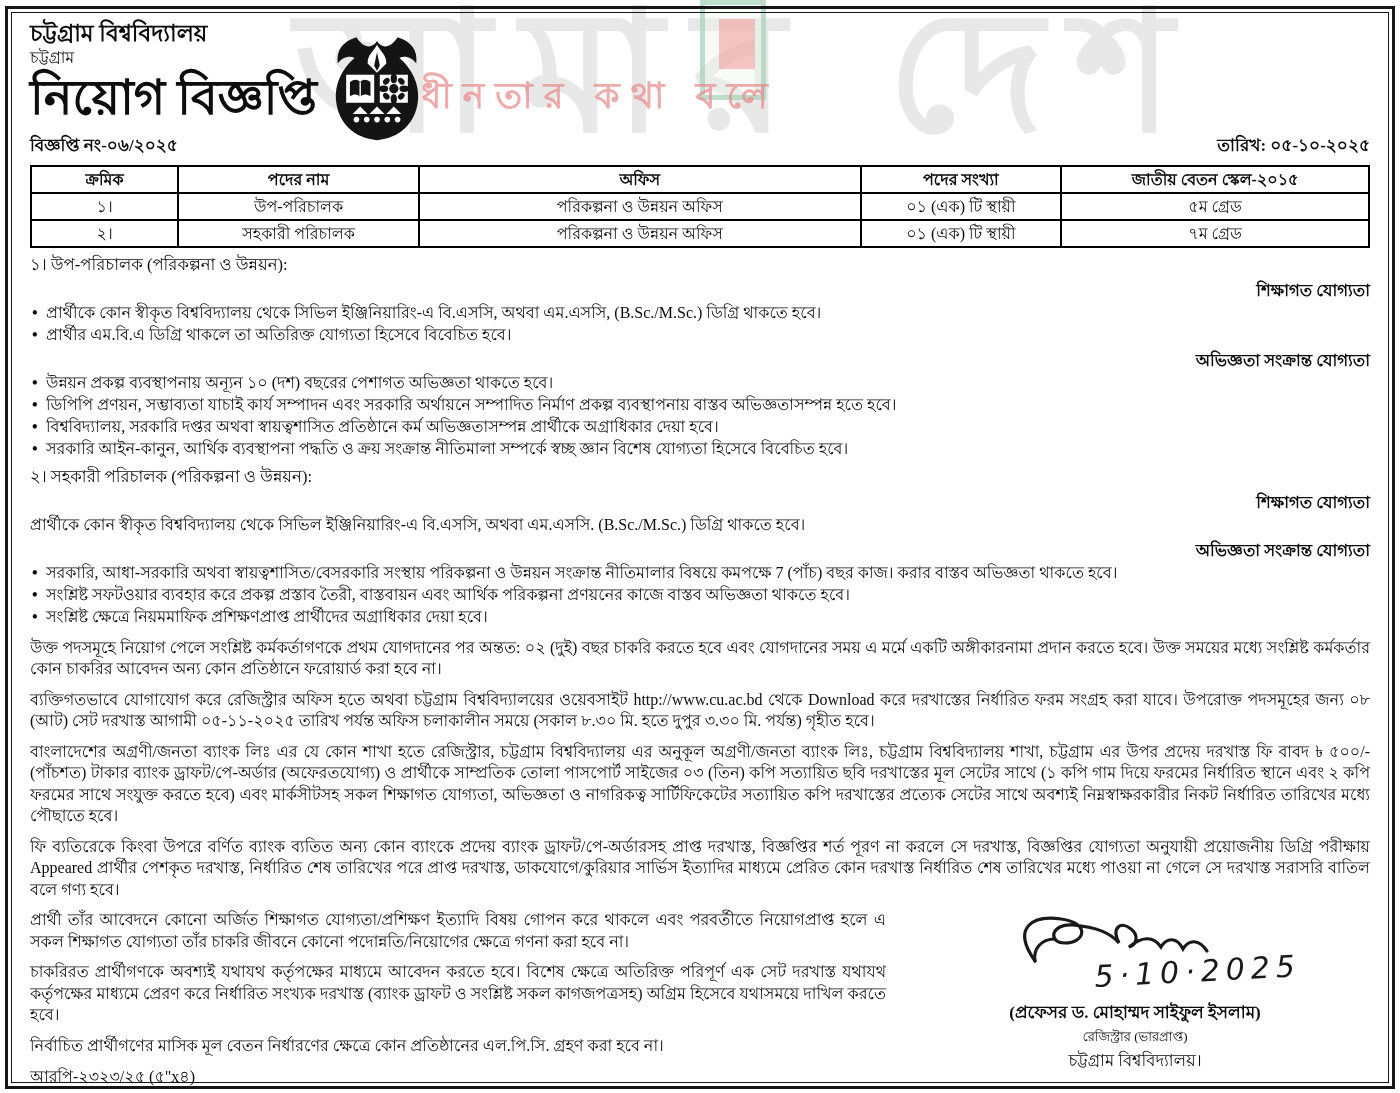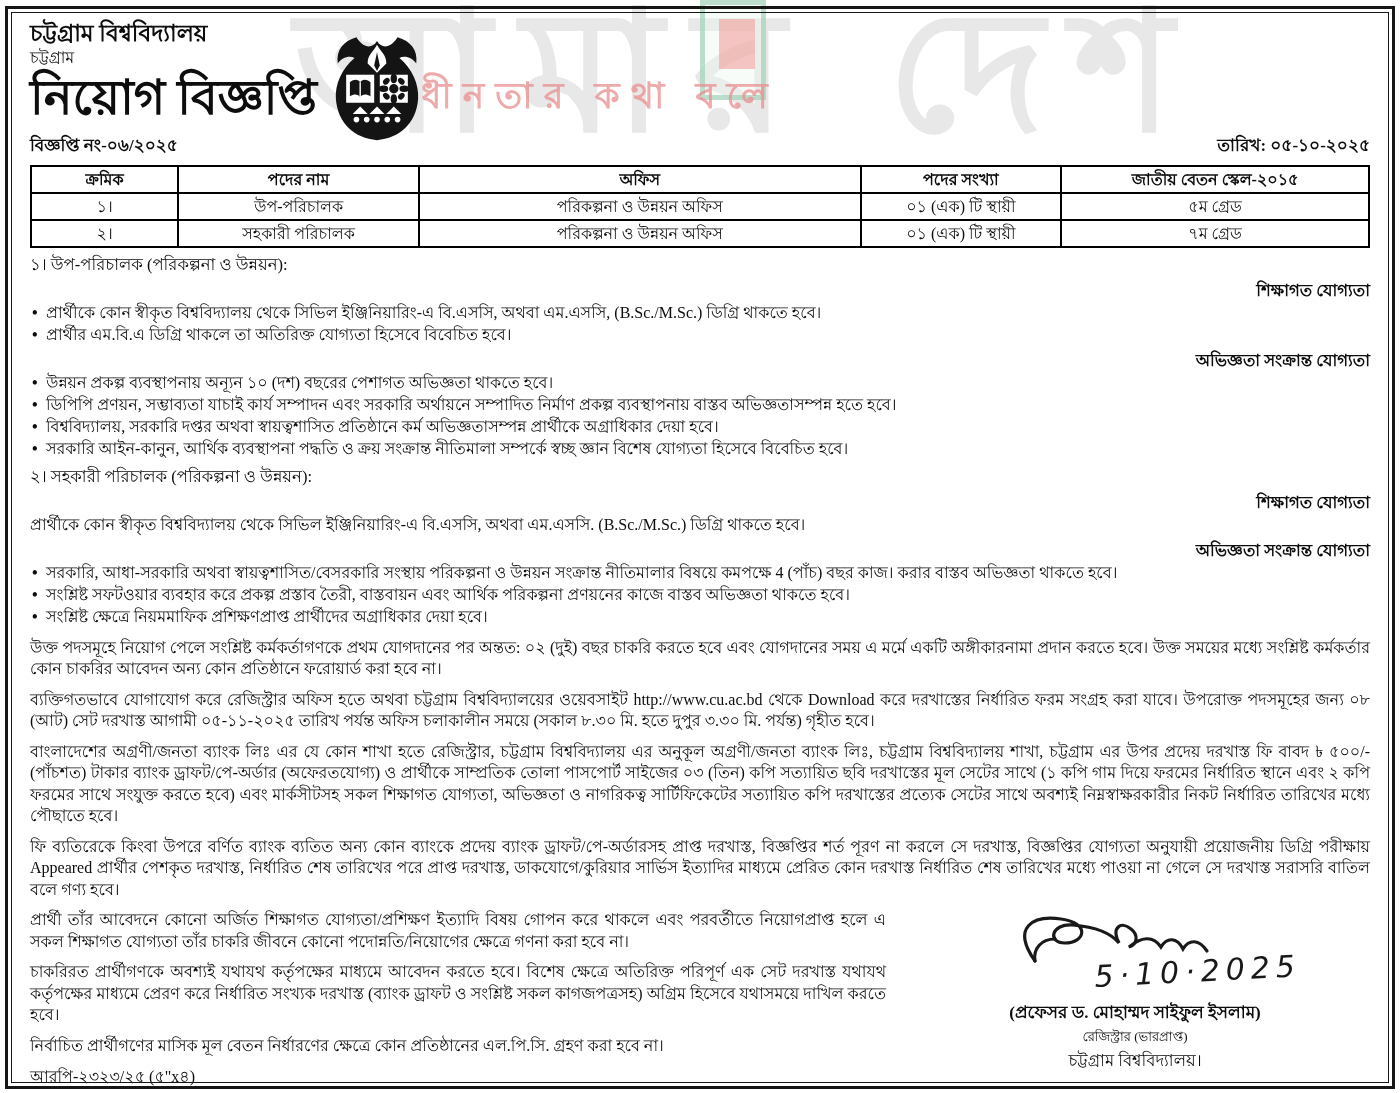--- a/index.html
+++ b/index.html
@@ -168,21 +168,21 @@
     <li>ডিপিপি প্রণয়ন, সম্ভাব্যতা যাচাই কার্য সম্পাদন এবং সরকারি অর্থায়নে সম্পাদিত নির্মাণ প্রকল্প ব্যবস্থাপনায় বাস্তব অভিজ্ঞতাসম্পন্ন হতে হবে।</li>
     <li>বিশ্ববিদ্যালয়, সরকারি দপ্তর অথবা স্বায়ত্বশাসিত প্রতিষ্ঠানে কর্ম অভিজ্ঞতাসম্পন্ন প্রার্থীকে অগ্রাধিকার দেয়া হবে।</li>
     <li>সরকারি আইন-কানুন, আর্থিক ব্যবস্থাপনা পদ্ধতি ও ক্রয় সংক্রান্ত নীতিমালা সম্পর্কে স্বচ্ছ জ্ঞান বিশেষ যোগ্যতা হিসেবে বিবেচিত হবে।</li>
   </ul>
 
   <div class="sec-title">২। সহকারী পরিচালক (পরিকল্পনা ও উন্নয়ন):</div>
   <div class="sec-heading">শিক্ষাগত যোগ্যতা</div>
   <div class="plain-line">প্রার্থীকে কোন স্বীকৃত বিশ্ববিদ্যালয় থেকে সিভিল ইঞ্জিনিয়ারিং-এ বি.এসসি, অথবা এম.এসসি. (B.Sc./M.Sc.) ডিগ্রি থাকতে হবে।</div>
   <div class="sec-heading">অভিজ্ঞতা সংক্রান্ত যোগ্যতা</div>
   <ul class="bullets">
-    <li>সরকারি, আধা-সরকারি অথবা স্বায়ত্বশাসিত/বেসরকারি সংস্থায় পরিকল্পনা ও উন্নয়ন সংক্রান্ত নীতিমালার বিষয়ে কমপক্ষে 4 (পাঁচ) বছর কাজ। করার বাস্তব অভিজ্ঞতা থাকতে হবে।</li>
+    <li>সরকারি, আধা-সরকারি অথবা স্বায়ত্বশাসিত/বেসরকারি সংস্থায় পরিকল্পনা ও উন্নয়ন সংক্রান্ত নীতিমালার বিষয়ে কমপক্ষে 7 (পাঁচ) বছর কাজ। করার বাস্তব অভিজ্ঞতা থাকতে হবে।</li>
     <li>সংশ্লিষ্ট সফটওয়ার ব্যবহার করে প্রকল্প প্রস্তাব তৈরী, বাস্তবায়ন এবং আর্থিক পরিকল্পনা প্রণয়নের কাজে বাস্তব অভিজ্ঞতা থাকতে হবে।</li>
     <li>সংশ্লিষ্ট ক্ষেত্রে নিয়মমাফিক প্রশিক্ষণপ্রাপ্ত প্রার্থীদের অগ্রাধিকার দেয়া হবে।</li>
   </ul>
 
   <div class="para">উক্ত পদসমূহে নিয়োগ পেলে সংশ্লিষ্ট কর্মকর্তাগণকে প্রথম যোগদানের পর অন্তত: ০২ (দুই) বছর চাকরি করতে হবে এবং যোগদানের সময় এ মর্মে একটি অঙ্গীকারনামা প্রদান করতে হবে। উক্ত সময়ের মধ্যে সংশ্লিষ্ট কর্মকর্তার কোন চাকরির আবেদন অন্য কোন প্রতিষ্ঠানে ফরোয়ার্ড করা হবে না।</div>
   <div class="para">ব্যক্তিগতভাবে যোগাযোগ করে রেজিস্ট্রার অফিস হতে অথবা চট্টগ্রাম বিশ্ববিদ্যালয়ের ওয়েবসাইট http://www.cu.ac.bd থেকে Download করে দরখাস্তের নির্ধারিত ফরম সংগ্রহ করা যাবে। উপরোক্ত পদসমূহের জন্য ০৮ (আট) সেট দরখাস্ত আগামী ০৫-১১-২০২৫ তারিখ পর্যন্ত অফিস চলাকালীন সময়ে (সকাল ৮.৩০ মি. হতে দুপুর ৩.৩০ মি. পর্যন্ত) গৃহীত হবে।</div>
   <div class="para">বাংলাদেশের অগ্রণী/জনতা ব্যাংক লিঃ এর যে কোন শাখা হতে রেজিস্ট্রার, চট্টগ্রাম বিশ্ববিদ্যালয় এর অনুকূল অগ্রণী/জনতা ব্যাংক লিঃ, চট্টগ্রাম বিশ্ববিদ্যালয় শাখা, চট্টগ্রাম এর উপর প্রদেয় দরখাস্ত ফি বাবদ ৳ ৫০০/-(পাঁচশত) টাকার ব্যাংক ড্রাফট/পে-অর্ডার (অফেরতযোগ্য) ও প্রার্থীকে সাম্প্রতিক তোলা পাসপোর্ট সাইজের ০৩ (তিন) কপি সত্যায়িত ছবি দরখাস্তের মূল সেটের সাথে (১ কপি গাম দিয়ে ফরমের নির্ধারিত স্থানে এবং ২ কপি ফরমের সাথে সংযুক্ত করতে হবে) এবং মার্কসীটসহ সকল শিক্ষাগত যোগ্যতা, অভিজ্ঞতা ও নাগরিকত্ব সার্টিফিকেটের সত্যায়িত কপি দরখাস্তের প্রত্যেক সেটের সাথে অবশ্যই নিম্নস্বাক্ষরকারীর নিকট নির্ধারিত তারিখের মধ্যে পৌছাতে হবে।</div>
   <div class="para">ফি ব্যতিরেকে কিংবা উপরে বর্ণিত ব্যাংক ব্যতিত অন্য কোন ব্যাংকে প্রদেয় ব্যাংক ড্রাফট/পে-অর্ডারসহ প্রাপ্ত দরখাস্ত, বিজ্ঞপ্তির শর্ত পূরণ না করলে সে দরখাস্ত, বিজ্ঞপ্তির যোগ্যতা অনুযায়ী প্রয়োজনীয় ডিগ্রি পরীক্ষায় Appeared প্রার্থীর পেশকৃত দরখাস্ত, নির্ধারিত শেষ তারিখের পরে প্রাপ্ত দরখাস্ত, ডাকযোগে/কুরিয়ার সার্ভিস ইত্যাদির মাধ্যমে প্রেরিত কোন দরখাস্ত নির্ধারিত শেষ তারিখের মধ্যে পাওয়া না গেলে সে দরখাস্ত সরাসরি বাতিল বলে গণ্য হবে।</div>
 
   <div class="bottom-zone">

